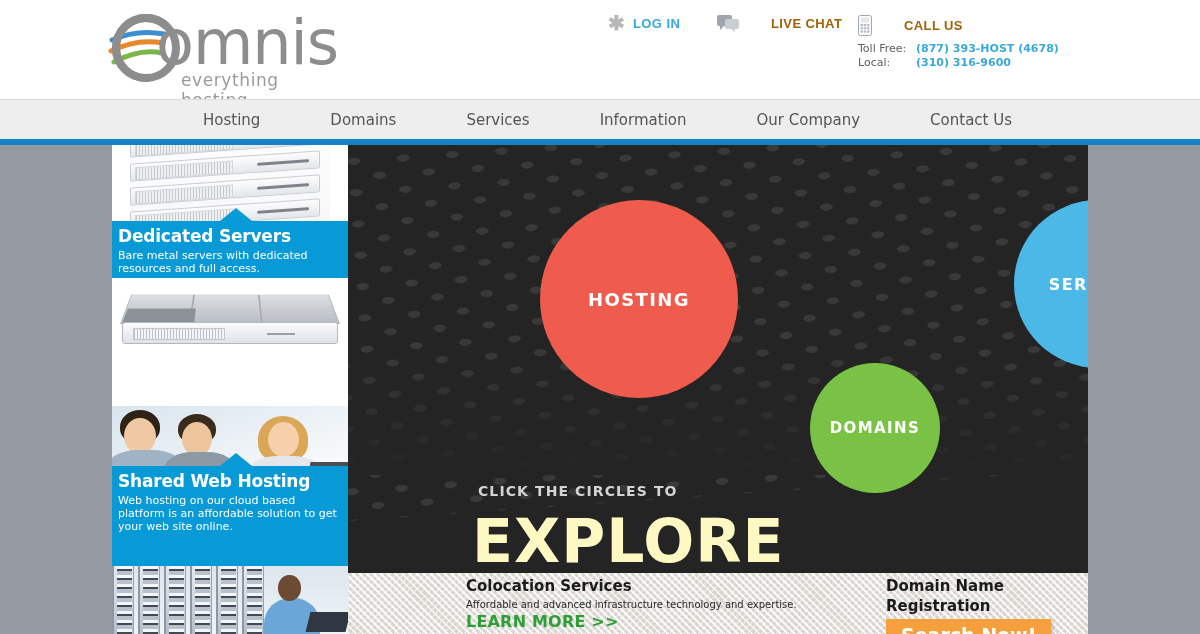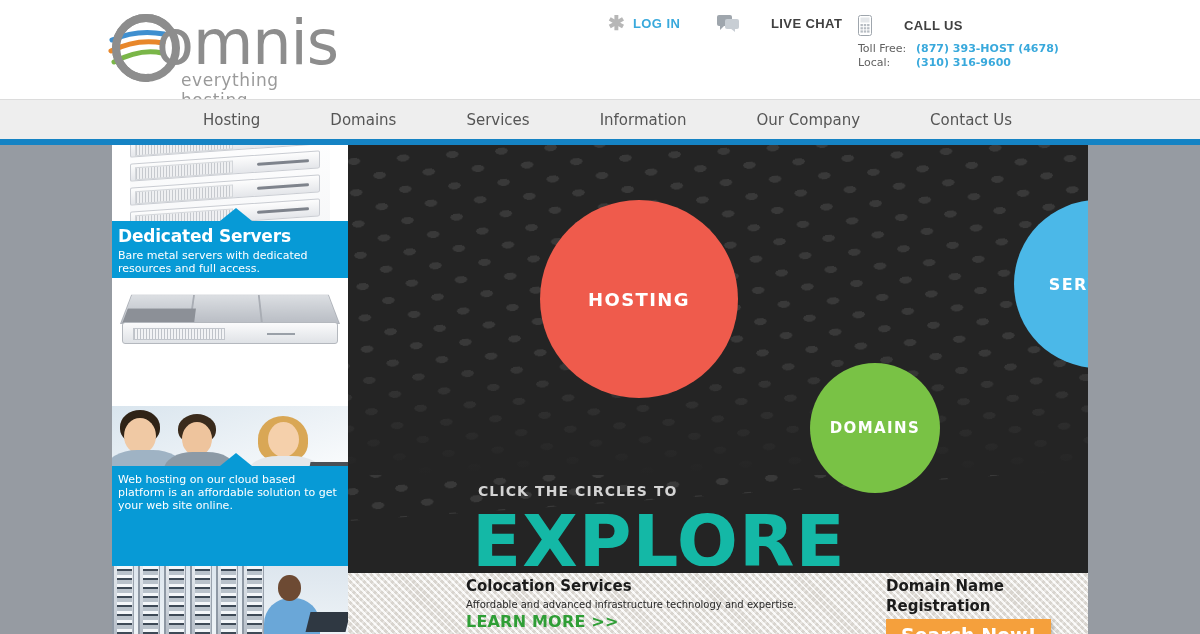--- a/index.html
+++ b/index.html
@@ -36,21 +36,21 @@
   }
 
   
   .util { position: absolute; font-size: 13px; font-weight: bold; letter-spacing: 0.4px; }
   .util-login { left: 608px; top: 15px; }
   .util-chat  { left: 717px; top: 15px; }
   .util-call  { left: 858px; top: 15px; }
 
   .util-row { display: flex; align-items: center; gap: 9px; }
   .util-label-blue  { color: #39a9dc; }
-  .util-label-green { color: #404040; padding-left: 23px; }
+  .util-label-green { color: #a16207; padding-left: 23px; }
 
   .ico { display: inline-block; position: relative; }
   .ico-asterisk { width: 16px; height: 16px; color: #b7b7b7; font-size: 20px;
                   line-height: 16px; text-align: center; }
   .ico-chat  { width: 22px; height: 17px; }
   .ico-phone { width: 14px; height: 21px; }
 
   .phone-block {
     position: absolute; left: 858px; top: 42px;
     font-size: 11px; font-weight: bold; line-height: 14px;
@@ -235,22 +235,22 @@
     background: #4bb8e8; font-size: 16px;
   }
 
   .hero-kicker {
     position: absolute; left: 130px; top: 338px;
     font-size: 14px; font-weight: bold; letter-spacing: 1.1px;
     color: #d4d4d4; font-family: "DejaVu Sans", sans-serif;
   }
   .hero-explore {
     position: absolute; left: 124px; top: 348px;
-    font-size: 72px; font-weight: bold; letter-spacing: 1px;
-    color: #14b8a6; line-height: 96px;
+    font-size: 60px; font-weight: bold; letter-spacing: 1px;
+    color: #fef9c3; line-height: 96px;
     font-family: "DejaVu Sans", sans-serif;
   }
 
   
   .bottom { position: absolute; left: 0; top: 421px; width: 976px; height: 68px; }
 
   .bottom-photo {
     position: absolute; left: 0; top: 0; width: 236px; height: 68px;
     background: linear-gradient(#dde6ee, #eef3f7);
     overflow: hidden;
@@ -444,20 +444,21 @@
               <div class="head p2-head"></div>
               <div class="body-sh p2-body"></div>
             <div class="hair p3-hair"></div>
               <div class="head p3-head"></div>
               <div class="body-sh p3-body"></div>
             <div class="laptop"></div>
           </div>
         </div>
         <div class="card-band band-shared">
           <div class="band-notch"></div>
+          <div class="band-title">Shared Web Hosting</div>
           <div class="band-desc">Web hosting on our cloud based platform is an affordable solution to get your web site online.</div>
         </div>
       </div>
     </div>
 
     <div class="hero">
       <div class="hero-mesh"></div>
       <div class="hero-mesh-fade"></div>
 
       <div class="bubble bubble-hosting">

